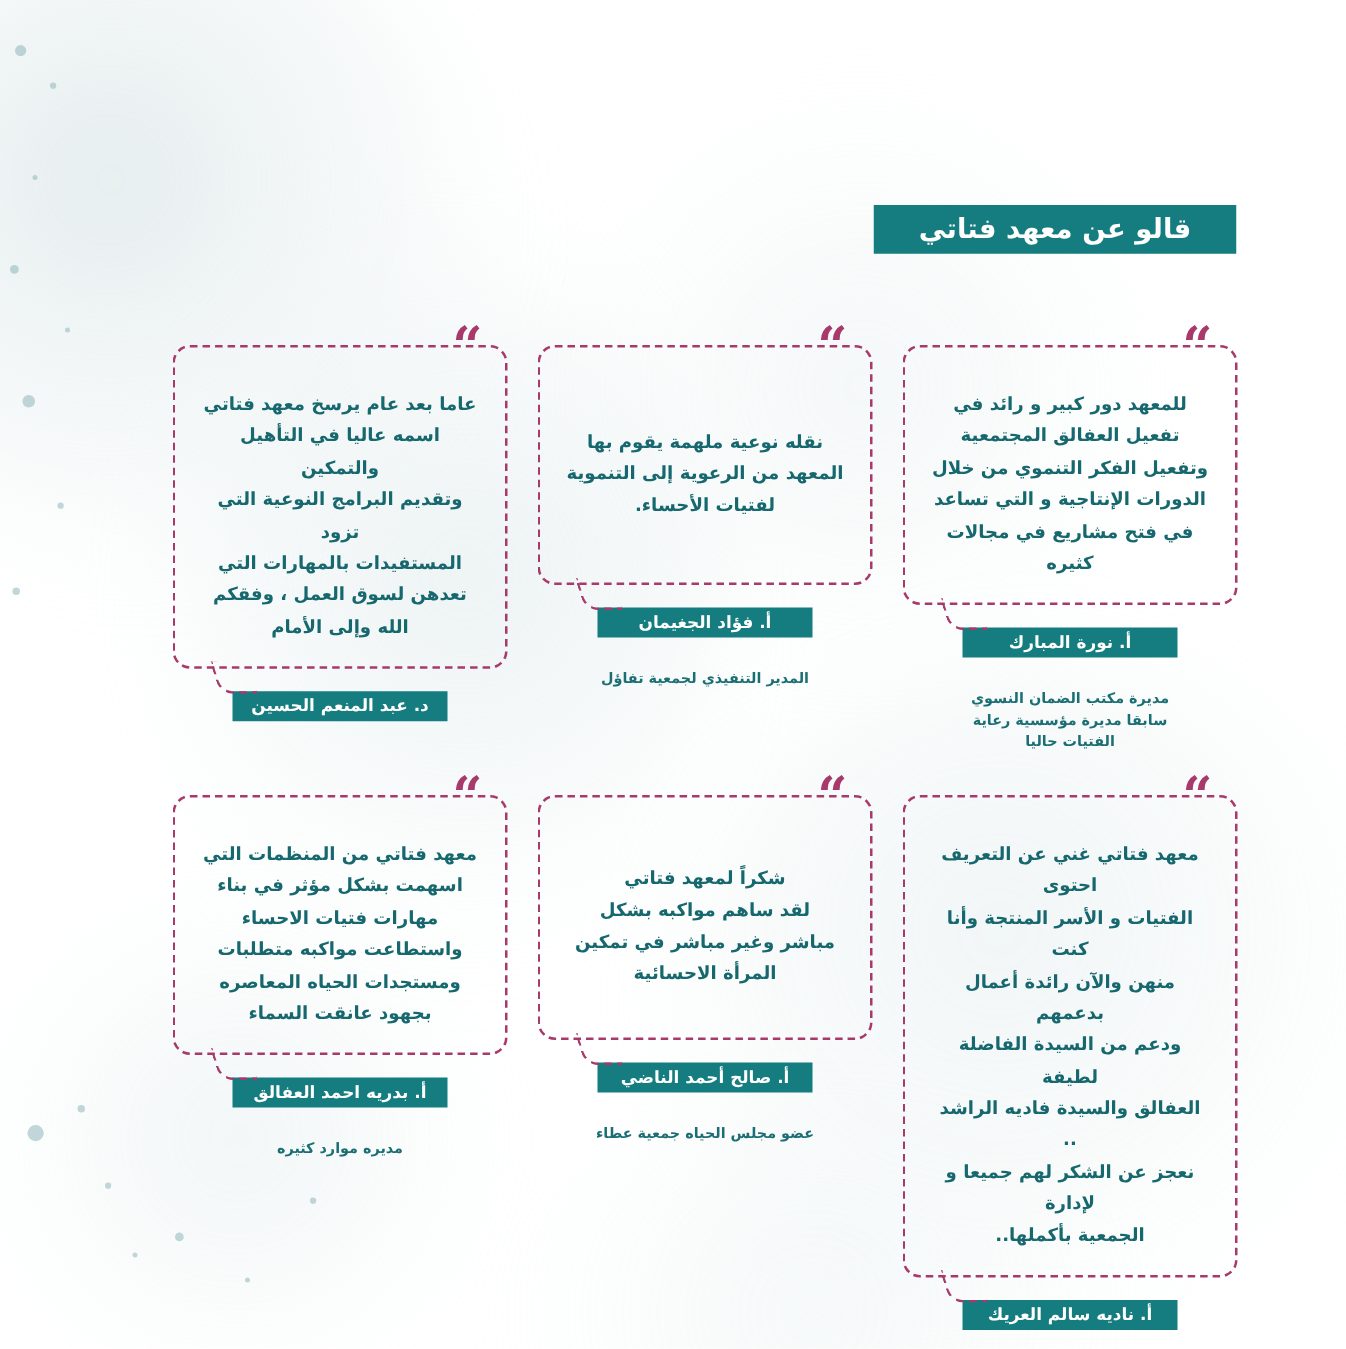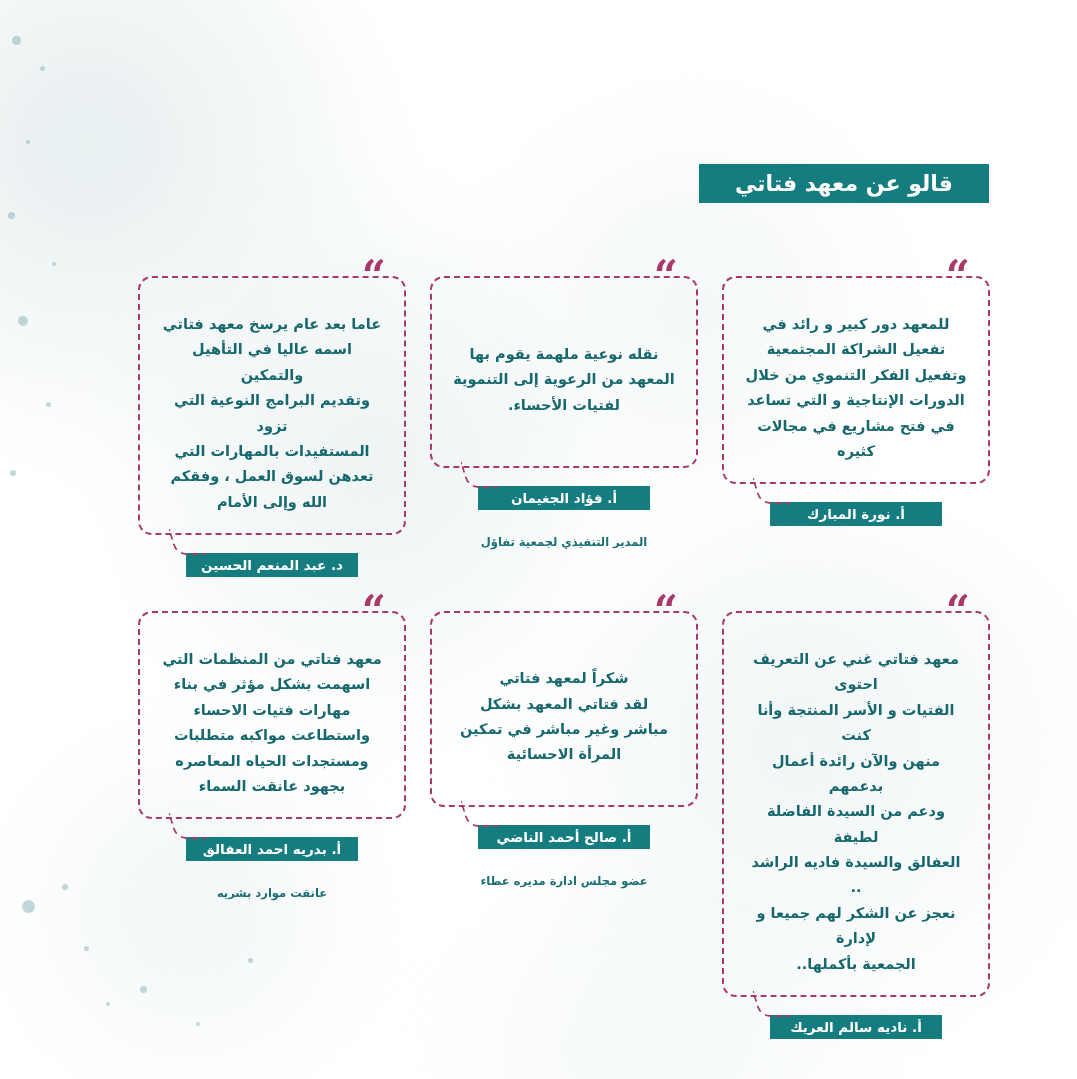--- a/index.html
+++ b/index.html
@@ -187,31 +187,34 @@
     <span>قالو عن معهد فتاتي</span>
   </div>
 
   <div class="grid">
 
     <div class="card">
       <div class="bubble-wrap">
         <div class="quote-mark">“</div>
         <div class="bubble">
           <p class="bubble-text">للمعهد دور كبير و رائد في
-تفعيل الشراكة المجتمعية
+تفعيل العفالق المجتمعية
 وتفعيل الفكر التنموي من خلال
 الدورات الإنتاجية و التي تساعد
 في فتح مشاريع في مجالات
 كثيره</p>
         </div>
         <div class="tail"></div>
       </div>
       <div class="name-badge">
         <span>أ. نورة المبارك</span>
       </div>
+      <div class="role">مديرة مكتب الضمان النسوي
+سابقا مديرة مؤسسية رعاية
+الفتيات حاليا</div>
     </div>
 
     <div class="card">
       <div class="bubble-wrap">
         <div class="quote-mark">“</div>
         <div class="bubble">
           <p class="bubble-text">نقله نوعية ملهمة يقوم بها
 المعهد من الرعوية إلى التنموية
 لفتيات الأحساء.</p>
         </div>
@@ -259,45 +262,45 @@
         <span>أ. ناديه سالم العريك</span>
       </div>
 
     </div>
 
     <div class="card row2">
       <div class="bubble-wrap">
         <div class="quote-mark">“</div>
         <div class="bubble">
           <p class="bubble-text">شكراً لمعهد فتاتي
-لقد فتاتي المعهد بشكل
+لقد ساهم مواكبه بشكل
 مباشر وغير مباشر في تمكين
 المرأة الاحسائية</p>
         </div>
         <div class="tail"></div>
       </div>
       <div class="name-badge">
         <span>أ. صالح أحمد الناضي</span>
       </div>
-      <div class="role">عضو مجلس ادارة مديره عطاء</div>
+      <div class="role">عضو مجلس الحياه جمعية عطاء</div>
     </div>
 
     <div class="card row2">
       <div class="bubble-wrap">
         <div class="quote-mark">“</div>
         <div class="bubble">
           <p class="bubble-text">معهد فتاتي من المنظمات التي
 اسهمت بشكل مؤثر في بناء
 مهارات فتيات  الاحساء
 واستطاعت مواكبه متطلبات
 ومستجدات الحياه المعاصره
 بجهود عانقت السماء</p>
         </div>
         <div class="tail"></div>
       </div>
       <div class="name-badge">
         <span>أ. بدريه احمد العفالق</span>
       </div>
-      <div class="role">عانقت موارد بشريه</div>
+      <div class="role">مديره موارد كثيره</div>
     </div>
 
   </div>
 </div>
 
 </body></html>

